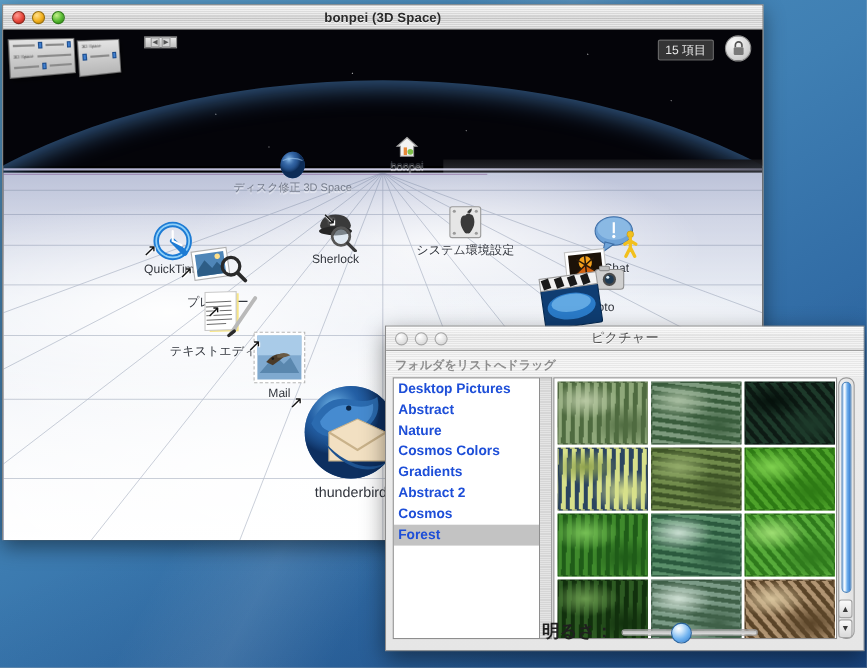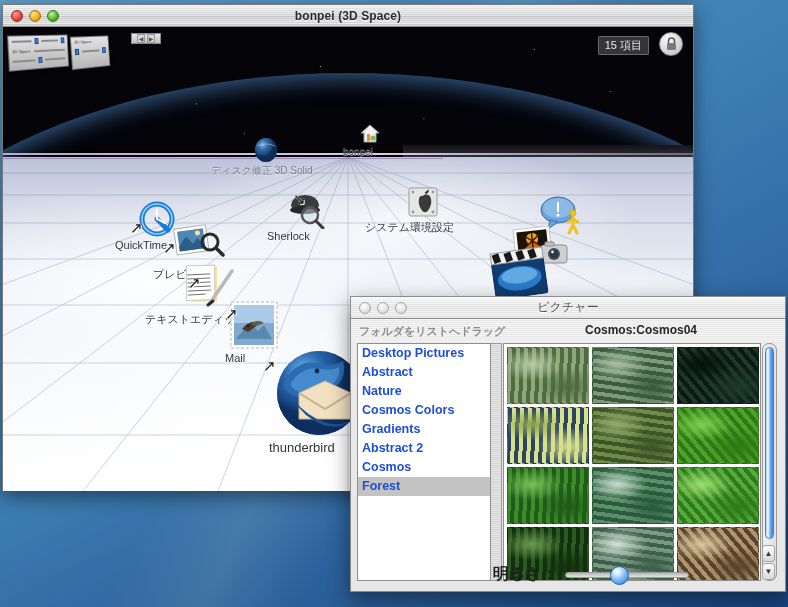--- a/index.html
+++ b/index.html
@@ -109,21 +109,21 @@
     background: rgba(130,90,150,.55);
   }
   
   .grid {
     position: absolute; left: 0; top: 130px; width: 690px; height: 334px;
     overflow: hidden; opacity: .55;
   }
   .grid svg { display: block; }
 
   
-  .ds-icon { position: absolute; }
+  .ds-icon { position: absolute; text-align: center; }
   .ds-icon .glyph { display: block; margin: 0 auto; }
   .ds-icon .label {
     display: block; font-size: 11px; color: #30343c;
     text-shadow: 0 1px 1px rgba(255,255,255,.85);
     white-space: nowrap; margin-top: 1px;
   }
   .ds-icon .label.dim { color: #5b6270; opacity: .75; font-size: 10px; }
   .arrow-cursor { position: absolute; font-size: 15px; color: #111; text-shadow: 0 0 2px #fff, 1px 1px 0 #fff; }
 
   
@@ -329,21 +329,21 @@
         <ellipse cx="13" cy="13" rx="11" ry="12" fill="url(#sg)"></ellipse>
         <defs>
             <radialGradient id="sg" cx="35%" cy="28%">
               <stop offset="0%" stop-color="#8fc2f0"></stop>
               <stop offset="55%" stop-color="#2e5f9e" stop-opacity=".5"></stop>
               <stop offset="100%" stop-color="#0d2c57"></stop>
             </radialGradient>
           </defs>
         <path d="M4 9 Q13 5 22 9" stroke="#9ec6ec" stroke-width="1" fill="none" opacity=".6"></path>
       </svg>
-      <span class="label dim">ディスク修正 3D Solid</span>
+      <span class="label dim">ディスク修正 3D Space</span>
     </div>
 
     <div class="ds-icon" style="left:340px; top:96px; width:54px;">
       <svg class="glyph" width="22" height="22" viewBox="0 0 22 22">
         <path d="M11 2 L20 10 H17 V19 H5 V10 H2 Z" fill="#f2f2f2" stroke="#9a9a9a"></path>
         <rect x="8" y="11" width="3" height="7" fill="#e8893a"></rect>
         <circle cx="14" cy="15" r="2.6" fill="#7fc04a"></circle>
       </svg>
       <span class="label" style="font-size:10px;">bonpei</span>
     </div>
@@ -525,21 +525,20 @@
     <div class="lights">
       <div class="light off"></div>
       <div class="light off"></div>
       <div class="light off"></div>
     </div>
     <div class="title-text">ピクチャー</div>
   </div>
 
   <div class="pics-body">
     <div class="drag-hint">フォルダをリストへドラッグ</div>
-    <div class="path-label">Cosmos:Cosmos04</div>
 
     <div class="folder-list" id="folder-list">
         <div class="fl-item">Desktop Pictures</div>
         <div class="fl-item">Abstract</div>
         <div class="fl-item">Nature</div>
         <div class="fl-item">Cosmos Colors</div>
         <div class="fl-item">Gradients</div>
         <div class="fl-item">Abstract 2</div>
         <div class="fl-item">Cosmos</div>
         <div class="fl-item sel">Forest</div>

